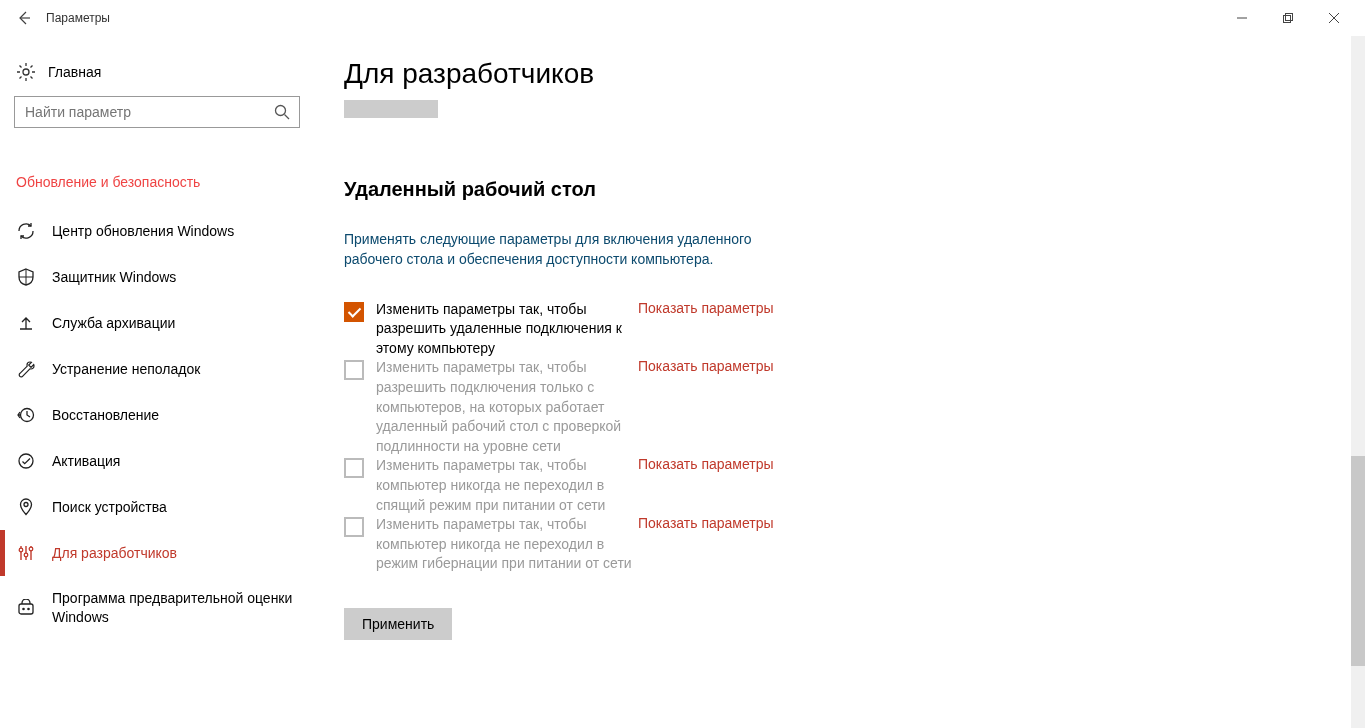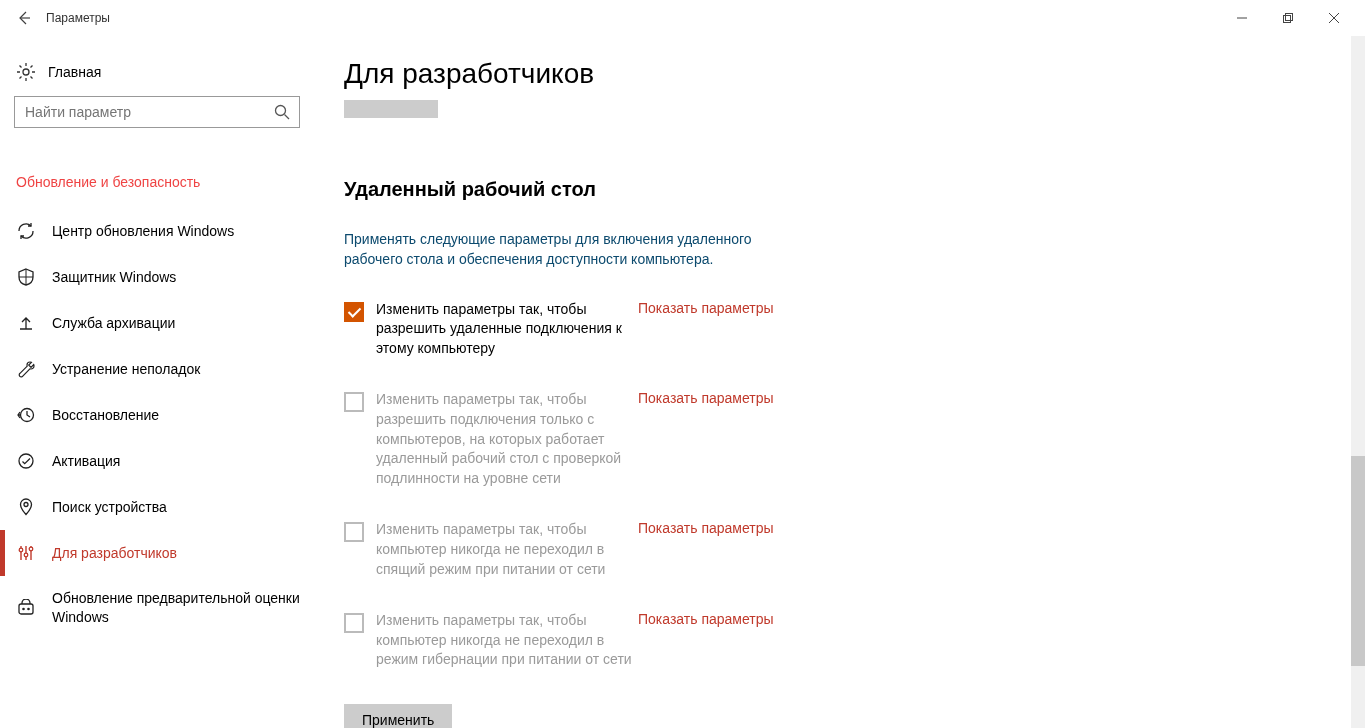--- a/index.html
+++ b/index.html
@@ -27,21 +27,21 @@
   .nav-item.active { color: #c0392b; }
   .nav-item.active::before { content: ""; position: absolute; left: -14px; top: 0; bottom: 0; width: 5px; background: #c0392b; }
   .nav-item .nav-label { line-height: 1.35; max-width: 264px; }
 
   .content { flex: 1; padding: 22px 30px 0 24px; overflow: hidden; }
   .page-title { font-size: 28px; font-weight: 400; }
   .ghost-btn { margin-top: 10px; height: 18px; background: #cccccc; width: 94px; overflow:hidden; }
   .sub-heading { font-size: 20px; margin-top: 60px; }
   .desc { font-size: 14px; margin-top: 28px; max-width: 440px; line-height: 1.45; color: #0c4a6e; }
 
-  .opts { margin-top: 30px; display: flex; flex-direction: column; gap: 32px; width: 480px; }
+  .opts { margin-top: 30px; display: flex; flex-direction: column; width: 480px; }
   .opt-row { display: flex; align-items: flex-start; }
   .chk { width: 20px; height: 20px; border: 2px solid #333; flex: 0 0 20px; margin-top: 2px; display: flex; align-items: center; justify-content: center; }
   .opt-row.disabled .chk { border-color: #bbb; }
   .chk.checked { background: #d35400; border-color: #d35400; }
   .chk.checked::after { content: ""; width: 5px; height: 10px; border: solid #fff; border-width: 0 2px 2px 0; transform: rotate(45deg); margin-top: -2px; }
   .opt-label { margin-left: 12px; font-size: 14px; width: 262px; line-height: 1.4; }
   .opt-row.disabled .opt-label { color: #9a9a9a; }
   .opt-link { font-size: 14px; color: #c0392b; white-space: nowrap; cursor: default; }
 
   .apply-btn { margin-top: 34px; background: #cccccc; border: none; padding: 8px 18px; font-size: 14px; cursor: default; }
@@ -183,21 +183,21 @@
       </div>
       <div class="nav-item">
         <span class="nav-icon">
             <svg width="18" height="18" viewBox="0 0 18 18">
               <rect x="2" y="5" width="14" height="10" rx="2" fill="none" stroke="#222" stroke-width="1.3"></rect>
               <circle cx="6.5" cy="10" r="1.3" fill="#222"></circle>
               <circle cx="11.5" cy="10" r="1.3" fill="#222"></circle>
               <path d="M5 5V4a4 4 0 0 1 8 0v1" fill="none" stroke="#222" stroke-width="1.3"></path>
             </svg>
           </span>
-        <span class="nav-label">Обновление предварительной оценки Windows</span>
+        <span class="nav-label">Программа предварительной оценки Windows</span>
       </div>
     </div>
   </aside>
 
   <main class="content">
     <h1 class="page-title">Для разработчиков</h1>
     <div class="ghost-btn"></div>
 
     <h2 class="sub-heading">Удаленный рабочий стол</h2>
     <p class="desc">Применять следующие параметры для включения удаленного рабочего стола и обеспечения доступности компьютера.</p>

